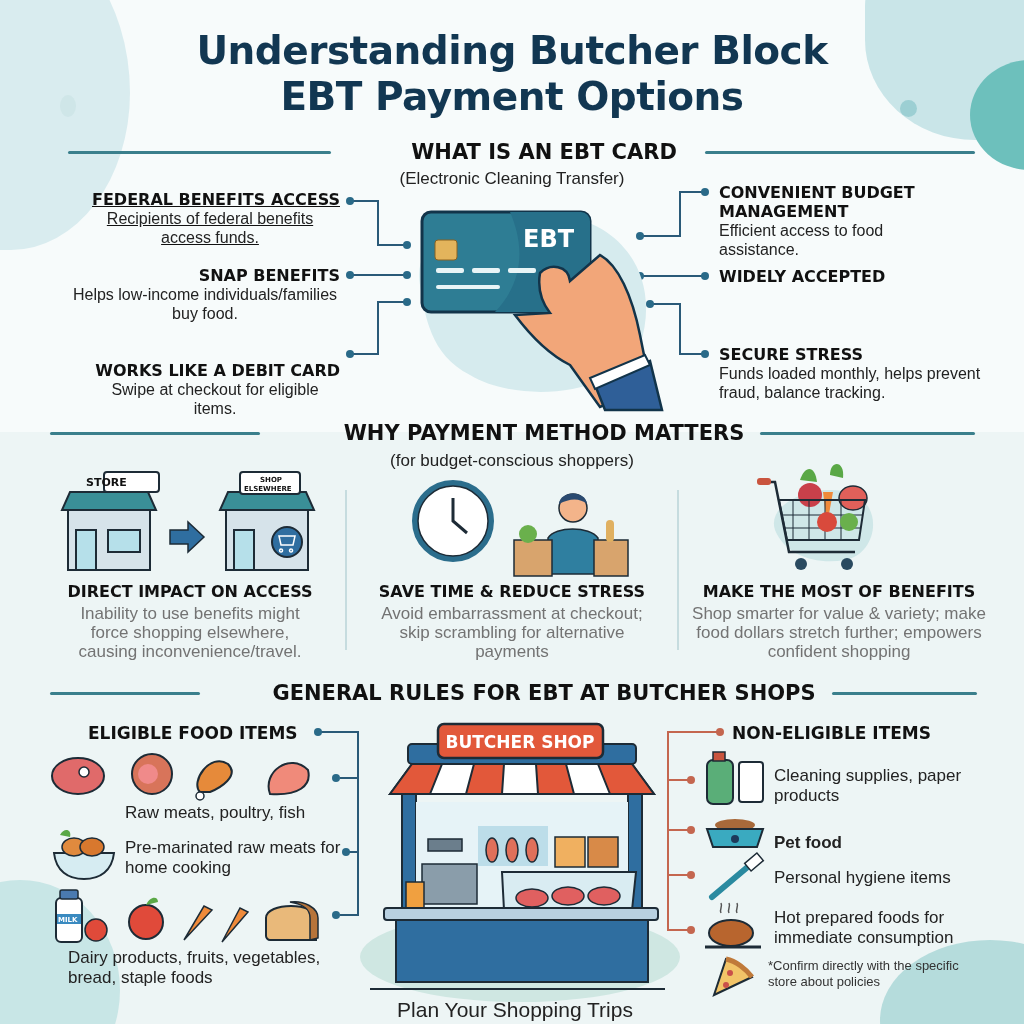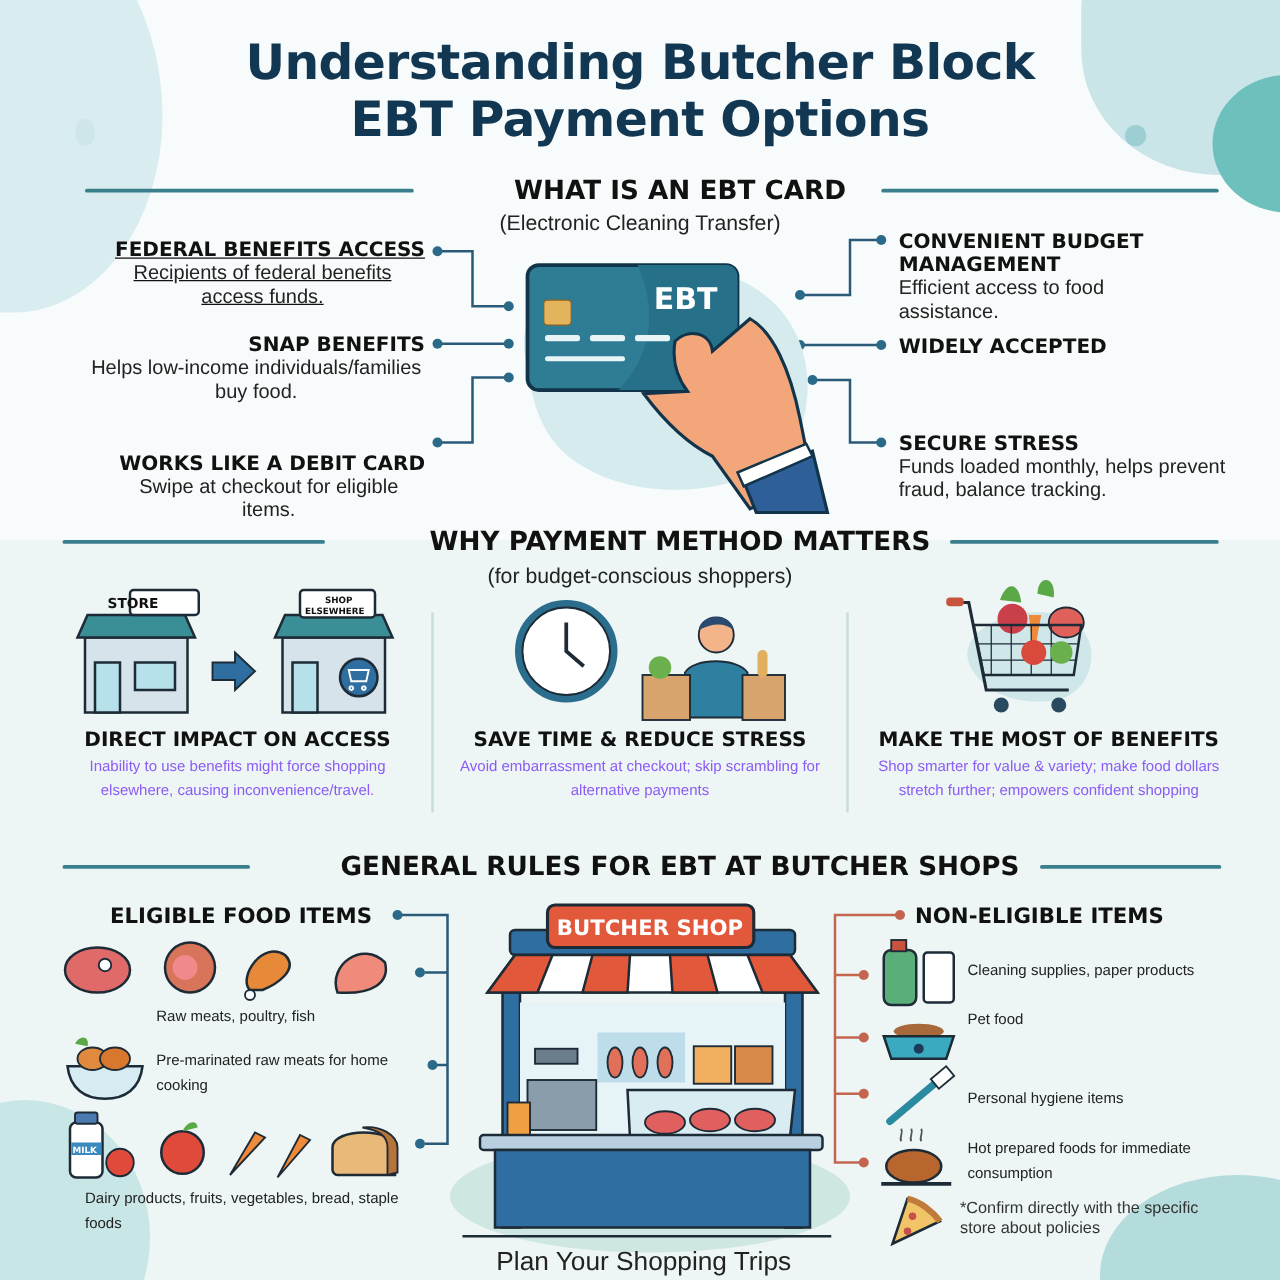--- a/index.html
+++ b/index.html
@@ -23,24 +23,24 @@
   }
   .rule { position: absolute; height: 3px; background: #3a7f8c; border-radius: 2px; }
   .subhead { position: absolute; left: 0; width: 1024px; text-align: center; font-size: 17px; color: #222; }
   .feat { position: absolute; }
   .feat h4 { font-family: "DejaVu Sans", sans-serif; font-size: 16px; font-weight: bold; color: #111; line-height: 19px; }
   .feat p { font-size: 16px; line-height: 19px; color: #222; }
   .feat.left { text-align: right; }
   .feat.left p { text-align: center; }
   .col { position: absolute; text-align: center; }
   .col h4 { font-family: "DejaVu Sans", sans-serif; font-size: 16px; font-weight: bold; line-height: 20px; margin-bottom: 2px; }
-  .col p { font-size: 12px; line-height: 19px; color: #8b5cf6; text-align: center; }
+  .col p { font-size: 17px; line-height: 19px; color: #737373; text-align: center; }
   .vdiv { position: absolute; width: 2px; background: #c6dcdf; }
   .list-title { position: absolute; font-family: "DejaVu Sans", sans-serif; font-weight: bold; font-size: 17px; }
-  .item-text { position: absolute; font-size: 12px; line-height: 20px; color: #222; }
+  .item-text { position: absolute; font-size: 17px; line-height: 20px; color: #222; }
   .footer { position: absolute; left: 360px; width: 310px; top: 998px; text-align: center; font-size: 21px; color: #222; }
   .note { position: absolute; font-size: 13px; line-height: 16px; color: #333; }
   svg { position: absolute; overflow: visible; }
 </style>
 </head>
 <body>
 
 <div class="blob" style="left:-120px;top:-80px;width:250px;height:330px;background:#d9ecef;border-radius:45% 55% 50% 50%;"></div>
 <div class="blob" style="left:865px;top:-60px;width:220px;height:200px;background:#c9e5e8;border-radius:40% 40% 60% 60%;"></div>
 <div class="blob" style="left:970px;top:60px;width:120px;height:110px;background:#6dc0bc;"></div>
@@ -290,21 +290,21 @@
   <rect x="8" y="2" width="12" height="9" fill="#c9543e" stroke="#1d2b36" stroke-width="1.5"></rect>
   <rect x="34" y="12" width="24" height="40" rx="3" fill="#ffffff" stroke="#1d2b36" stroke-width="2"></rect>
 </svg>
 <div class="item-text" style="left:774px;top:766px;width:200px;">Cleaning supplies, paper products</div>
 
 <svg style="left:705px;top:815px;" width="60" height="36">
   <ellipse cx="30" cy="10" rx="20" ry="6" fill="#a8693a"></ellipse>
   <path d="M2 14 H58 L52 32 H8Z" fill="#3aaac0" stroke="#1d2b36" stroke-width="2"></path>
   <circle cx="30" cy="24" r="4" fill="#1d3a5a"></circle>
 </svg>
-<div class="item-text" style="left:774px;top:805px;">Pet food</div>
+<div class="item-text" style="left:774px;top:833px;font-weight:bold;">Pet food</div>
 
 <svg style="left:708px;top:855px;" width="60" height="45">
   <path d="M4 42 L42 10" stroke="#2a8aa0" stroke-width="6" stroke-linecap="round"></path>
   <rect x="38" y="2" width="16" height="10" fill="#ffffff" stroke="#1d2b36" stroke-width="1.5" transform="rotate(-40 46 7)"></rect>
 </svg>
 <div class="item-text" style="left:774px;top:868px;">Personal hygiene items</div>
 
 <svg style="left:703px;top:905px;" width="60" height="45">
   <path d="M18 8 c-2 -4 2 -6 0 -10 M26 8 c-2 -4 2 -6 0 -10 M34 8 c-2 -4 2 -6 0 -10" stroke="#555" stroke-width="1.5" fill="none"></path>
   <ellipse cx="28" cy="28" rx="22" ry="13" fill="#b8652e" stroke="#1d2b36" stroke-width="2"></ellipse>

